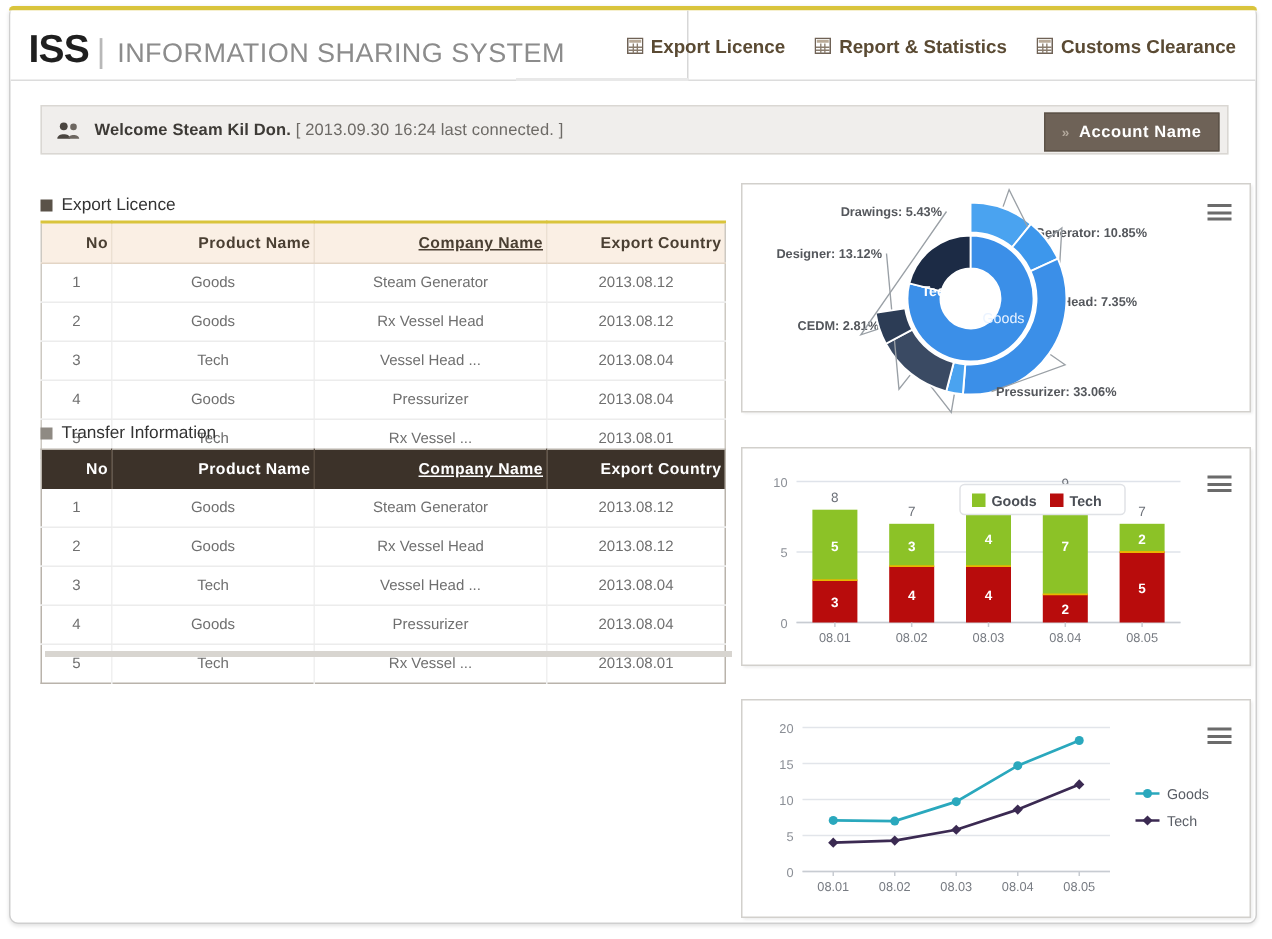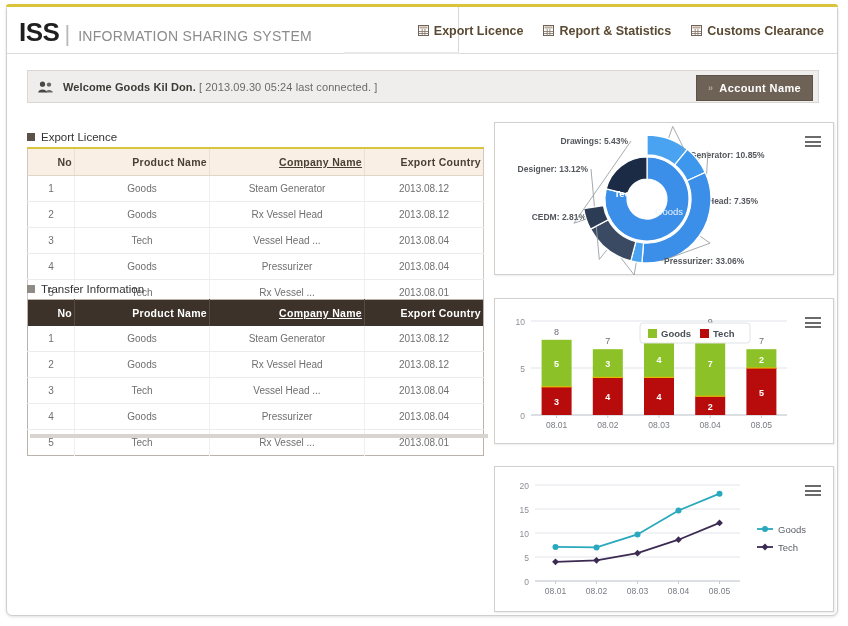--- a/index.html
+++ b/index.html
@@ -35,21 +35,21 @@
     position:absolute;left:12px;top:12px;display:flex;align-items:baseline;
   }
   .logo-iss{
     font-size:26px;font-weight:bold;color:#1f1f1f;letter-spacing:-0.5px;
     font-family:"Liberation Sans", sans-serif;line-height:1;
   }
   .logo-bar{
     display:inline-block;margin:0 8px 0 5px;color:#b8b8b8;font-size:22px;font-weight:300;
   }
   .logo-sub{
-    font-size:14px;color:#8c8c8c;letter-spacing:0.3px;line-height:1;
+    font-size:18px;color:#8c8c8c;letter-spacing:0.3px;line-height:1;
   }
   .logo-divider{
     position:absolute;left:451px;top:0px;width:1px;height:47px;background:#d7d7d7;
   }
   .tabshadow{
     position:absolute;left:337px;top:45px;width:115px;height:2px;background:#e8e8e8;
   }
   .nav{
     position:absolute;right:10px;top:0;height:47px;display:flex;align-items:center;gap:14px;
   }
@@ -189,22 +189,22 @@
   <div class="welcome">
     <span class="wc-icon">
       <svg width="16" height="12" viewBox="0 0 16 12">
         <circle cx="4.5" cy="3.2" r="2.6" fill="#4a4540"></circle>
         <path d="M0.2 11.5 C0.2 7.6 8.8 7.6 8.8 11.5 Z" fill="#4a4540"></path>
         <circle cx="11" cy="3.6" r="2.2" fill="#6d6761"></circle>
         <path d="M7.4 11.5 C7.4 8.1 14.8 8.1 14.8 11.5 Z" fill="#6d6761"></path>
       </svg>
     </span>
     <span class="wc-text">
-      <span>Welcome Goods Kil Don.</span>
-      <span class="dim">[ 2013.09.30 05:24 last connected. ]</span>
+      <span>Welcome Steam Kil Don.</span>
+      <span class="dim">[ 2013.09.30 16:24 last connected. ]</span>
     </span>
     <div class="acct-btn">
       <span class="acct-chev">»</span>
       <span>Account Name</span>
     </div>
   </div>
 
   <div id="table-export">
     <div class="sect-title">
       <span class="sect-sq"></span>

